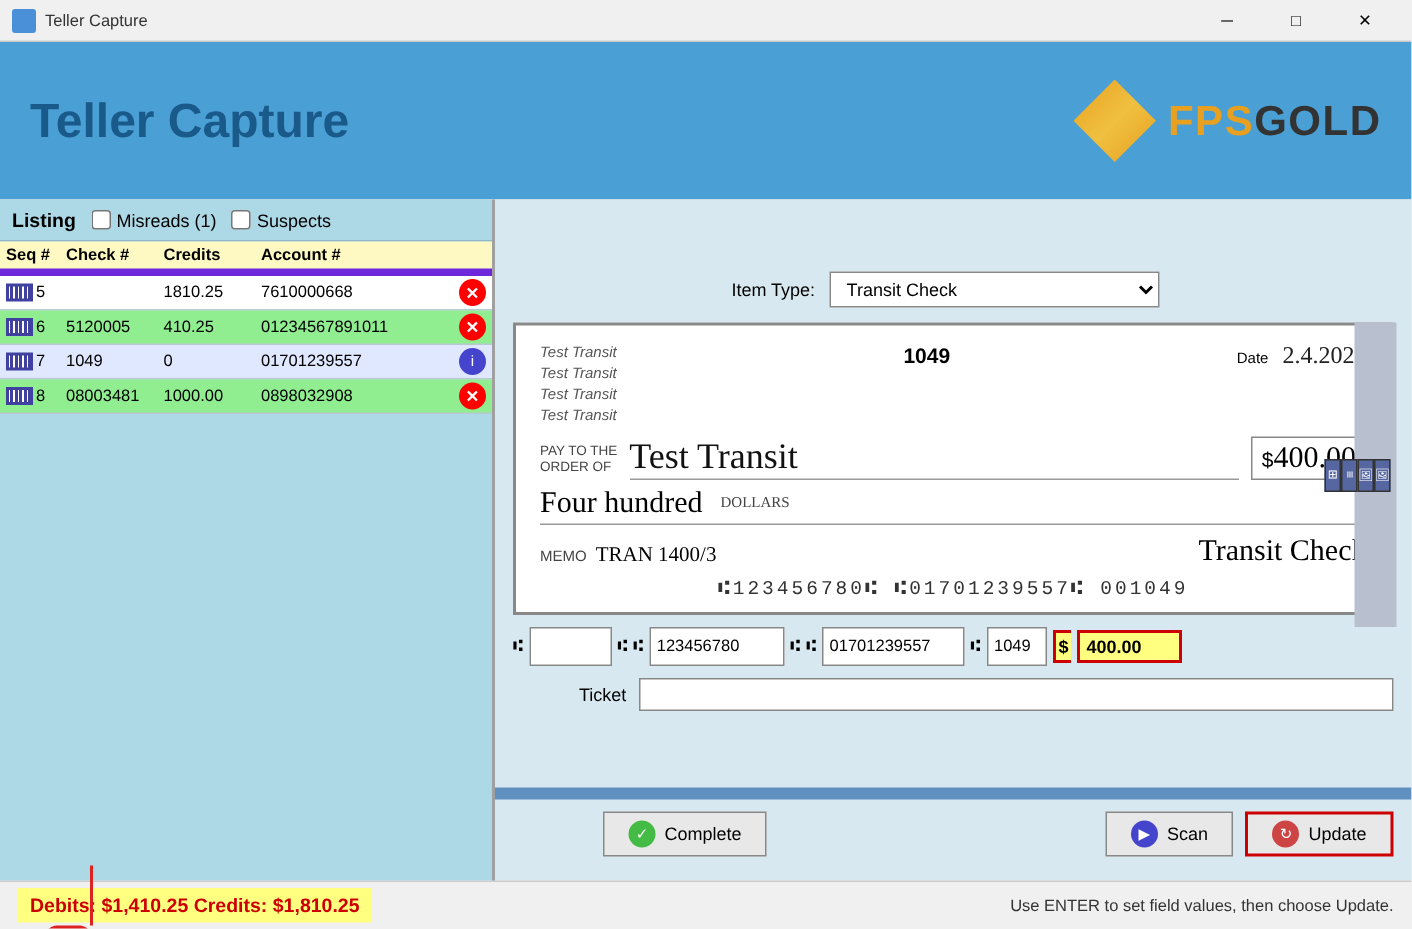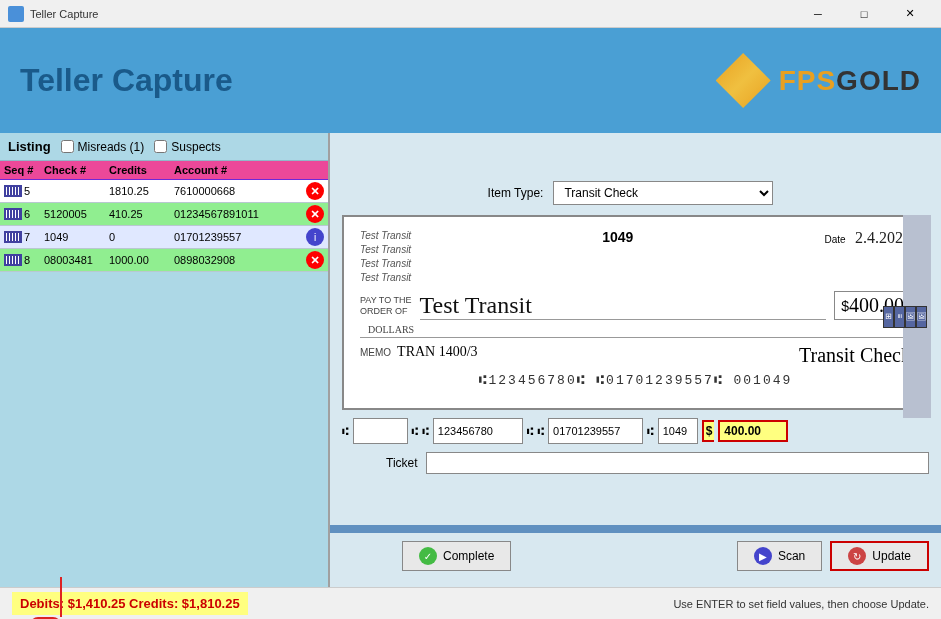--- a/index.html
+++ b/index.html
@@ -63,22 +63,22 @@
       background: #add8e6;
       border-bottom: 1px solid #90b8c8;
     }
     .listing-title { font-weight: bold; font-size: 13px; }
     .misreads-check { display: flex; align-items: center; gap: 4px; }
     .suspects-check { display: flex; align-items: center; gap: 4px; }
     
     .table-header {
       display: grid;
       grid-template-columns: 40px 65px 65px auto;
-      background: #ec4899;
-      border-bottom: 1px solid #6d28d9;
+      background: #fef9c3;
+      border-bottom: 5px solid #6d28d9;
       padding: 3px 4px;
       font-weight: bold;
       font-size: 11px;
     }
     
     .table-rows { flex: 1; overflow: hidden; }
     
     .table-row {
       display: grid;
       grid-template-columns: 40px 65px 65px auto;
@@ -167,21 +167,21 @@
       margin-bottom: 6px;
       padding-bottom: 2px;
       display: flex;
       align-items: flex-end;
       gap: 4px;
     }
     .dollars-label { font-size: 10px; color: #444; align-self: center; margin-left: 8px; }
     
     .check-bottom-row {
       display: flex;
-      align-items: flex-start;
+      align-items: flex-end;
       gap: 20px;
     }
     .memo-area { display: flex; align-items: center; gap: 6px; flex: 1; }
     .memo-label { font-size: 10px; color: #444; }
     .memo-handwritten { font-family: cursive; font-size: 14px; }
     .signature-handwritten { font-family: cursive; font-size: 20px; margin-left: auto; }
     
     .micr-line {
       font-family: 'Courier New', monospace;
       font-size: 13px;
@@ -445,20 +445,21 @@
           <div class="check-payto-row">
             <div class="pay-to-label">PAY TO THE<br>ORDER OF</div>
             <div class="payee-name" style="font-family:cursive;font-size:24px;flex:1;border-bottom:1px solid #999;">Test Transit</div>
             <div class="amount-box">
               <span class="dollar-sign">$</span>
               <span style="font-family:cursive;font-size:20px;">400.00</span>
             </div>
           </div>
 
           <div class="written-amount-row">
+            <span>Four hundred</span>
             <span class="dollars-label">DOLLARS</span>
           </div>
 
           <div class="check-bottom-row">
             <div class="memo-area">
               <span class="memo-label">MEMO</span>
               <span class="memo-handwritten">TRAN 1400/3</span>
             </div>
             <span class="signature-handwritten">Transit Check</span>
           </div>

